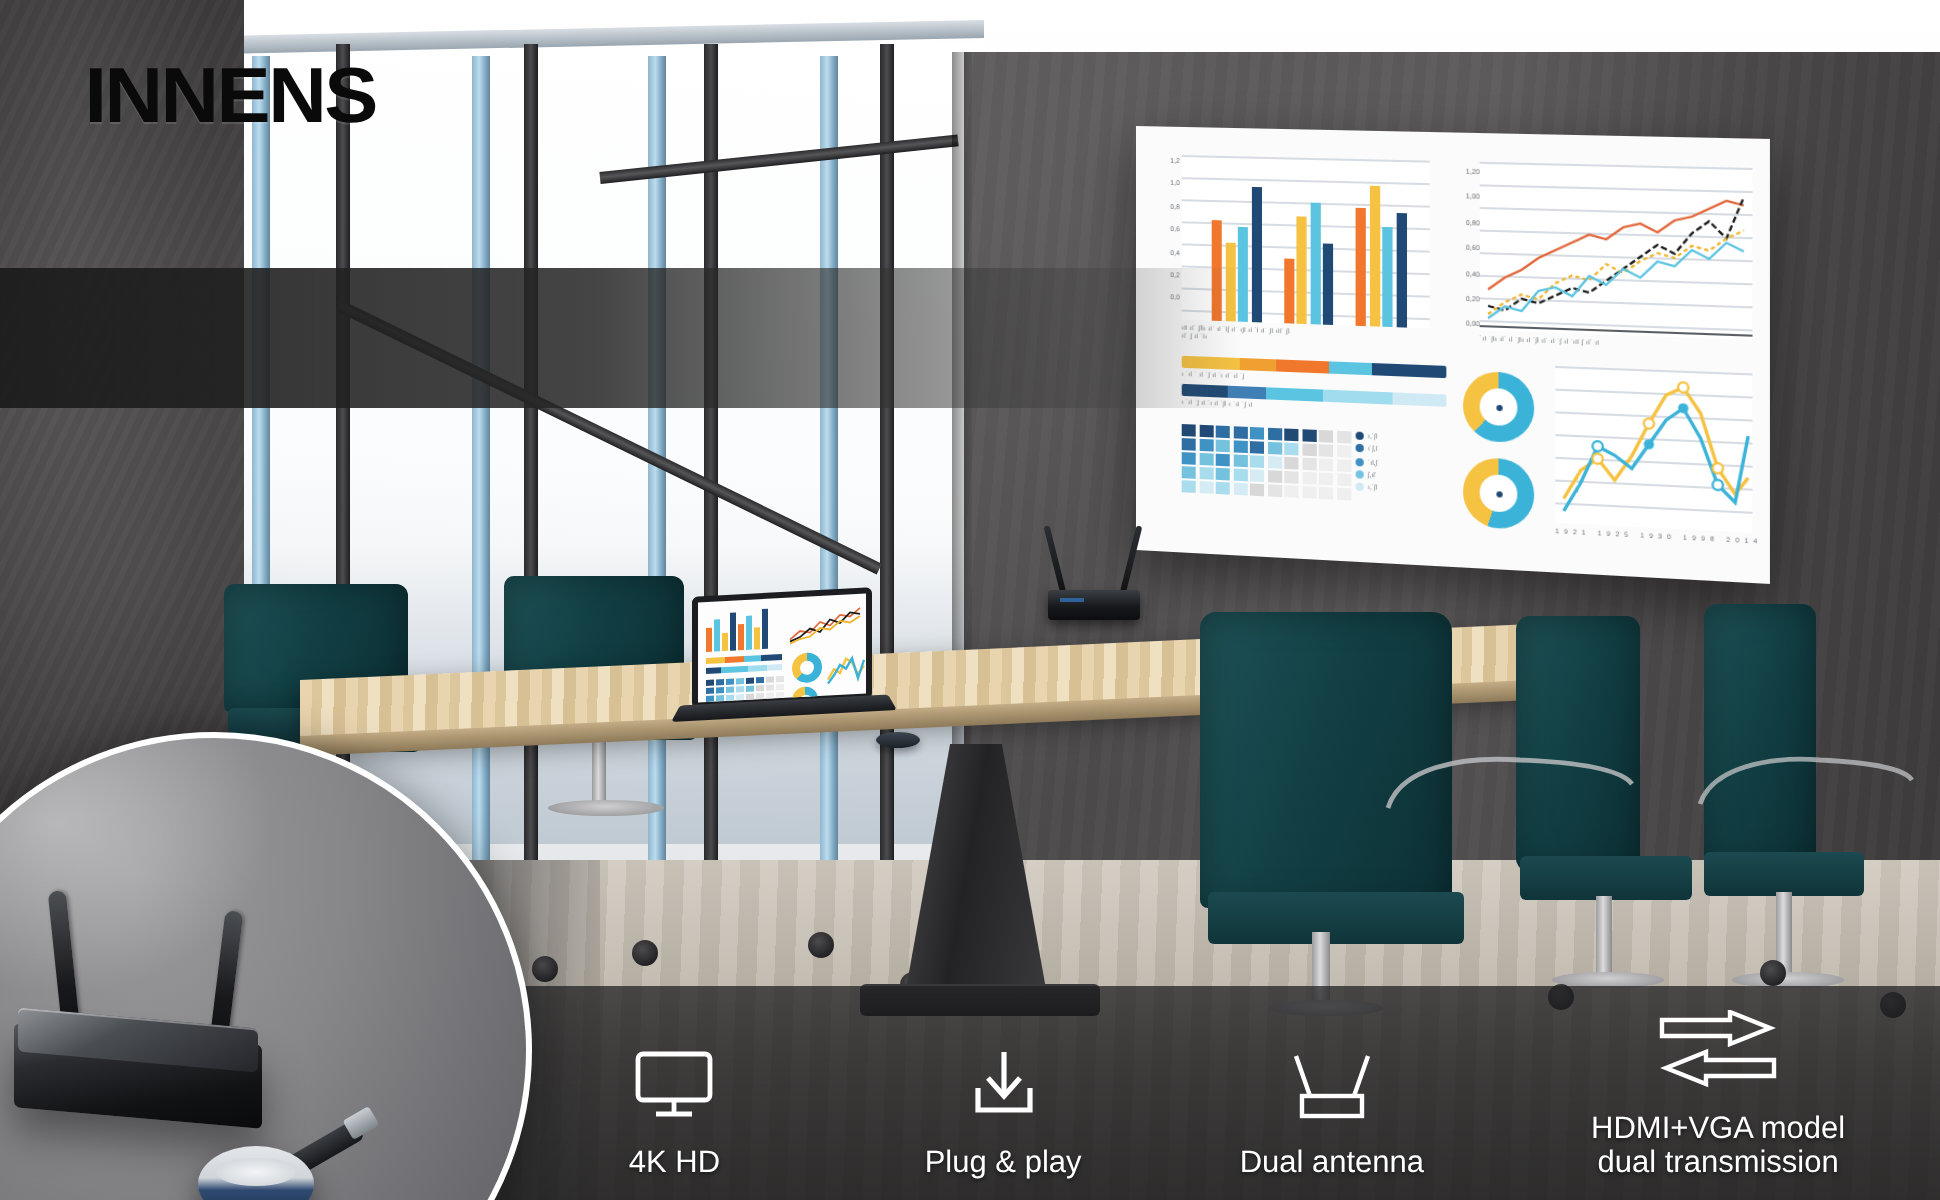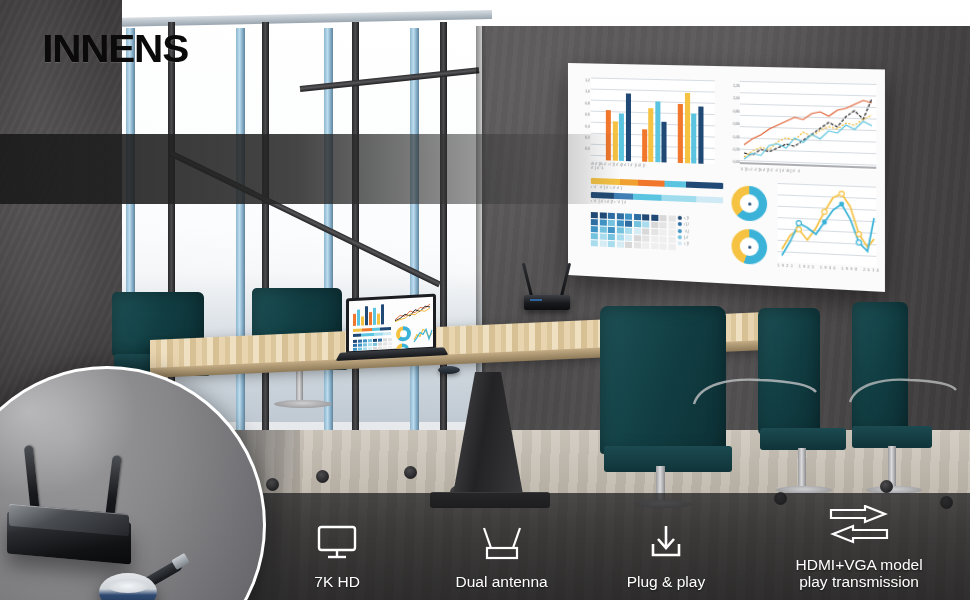--- a/index.html
+++ b/index.html
@@ -645,56 +645,56 @@
   <div class="features">
 
     <div class="feature">
       <div class="ficon">
         <svg width="42" height="38" viewBox="0 0 42 38">
           <rect x="3" y="3" width="36" height="23" rx="2.5" fill="none" stroke="#fff" stroke-width="2.4"></rect>
           <line x1="21" y1="26" x2="21" y2="32" stroke="#fff" stroke-width="2.4"></line>
           <line x1="12" y1="33" x2="30" y2="33" stroke="#fff" stroke-width="2.4"></line>
         </svg>
       </div>
-      <div class="flabel">7K HD</div>
+      <div class="flabel">4K HD</div>
+    </div>
+
+    <div class="feature">
+      <div class="ficon">
+        <svg width="42" height="38" viewBox="0 0 42 38">
+          <line x1="21" y1="2" x2="21" y2="22" stroke="#fff" stroke-width="2.6"></line>
+          <polyline points="13,15 21,24 29,15" fill="none" stroke="#fff" stroke-width="2.6" stroke-linejoin="miter"></polyline>
+          <polyline points="8,20 8,31 34,31 34,20" fill="none" stroke="#fff" stroke-width="2.6"></polyline>
+        </svg>
+      </div>
+      <div class="flabel">Plug &amp; play</div>
     </div>
 
     <div class="feature">
       <div class="ficon">
         <svg width="46" height="40" viewBox="0 0 46 40">
           <rect x="8" y="25" width="30" height="10" fill="none" stroke="#fff" stroke-width="2.2"></rect>
           <line x1="12" y1="25" x2="5" y2="5" stroke="#fff" stroke-width="2.2"></line>
           <line x1="34" y1="25" x2="41" y2="5" stroke="#fff" stroke-width="2.2"></line>
         </svg>
       </div>
       <div class="flabel">Dual antenna</div>
     </div>
 
-    <div class="feature">
-      <div class="ficon">
-        <svg width="42" height="38" viewBox="0 0 42 38">
-          <line x1="21" y1="2" x2="21" y2="22" stroke="#fff" stroke-width="2.6"></line>
-          <polyline points="13,15 21,24 29,15" fill="none" stroke="#fff" stroke-width="2.6" stroke-linejoin="miter"></polyline>
-          <polyline points="8,20 8,31 34,31 34,20" fill="none" stroke="#fff" stroke-width="2.6"></polyline>
-        </svg>
-      </div>
-      <div class="flabel">Plug &amp; play</div>
-    </div>
-
 
     <div class="feature wide">
       <div class="ficon">
         <svg width="60" height="42" viewBox="0 0 60 42">
           <polygon points="2,5 36,5 36,1 56,9 36,17 36,13 2,13" fill="none" stroke="#fff" stroke-width="2.2"></polygon>
           <polygon points="58,25 24,25 24,21 4,29 24,37 24,33 58,33" fill="none" stroke="#fff" stroke-width="2.2"></polygon>
         </svg>
       </div>
       <div class="flabel">
         <span>HDMI+VGA model</span>
-      <br><span>play transmission</span></div>
+      <br><span>dual transmission</span></div>
     </div>
 
   </div>
 
   <div class="inset">
     <div class="glow"></div>
 
     <div class="rx">
       <div class="ant" style="left:26px; bottom:26px; height:88px; transform:rotate(-6deg); transform-origin:bottom center;"></div>
       <div class="ant" style="left:96px; bottom:24px; height:80px; transform:rotate(7deg); transform-origin:bottom center;"></div>

